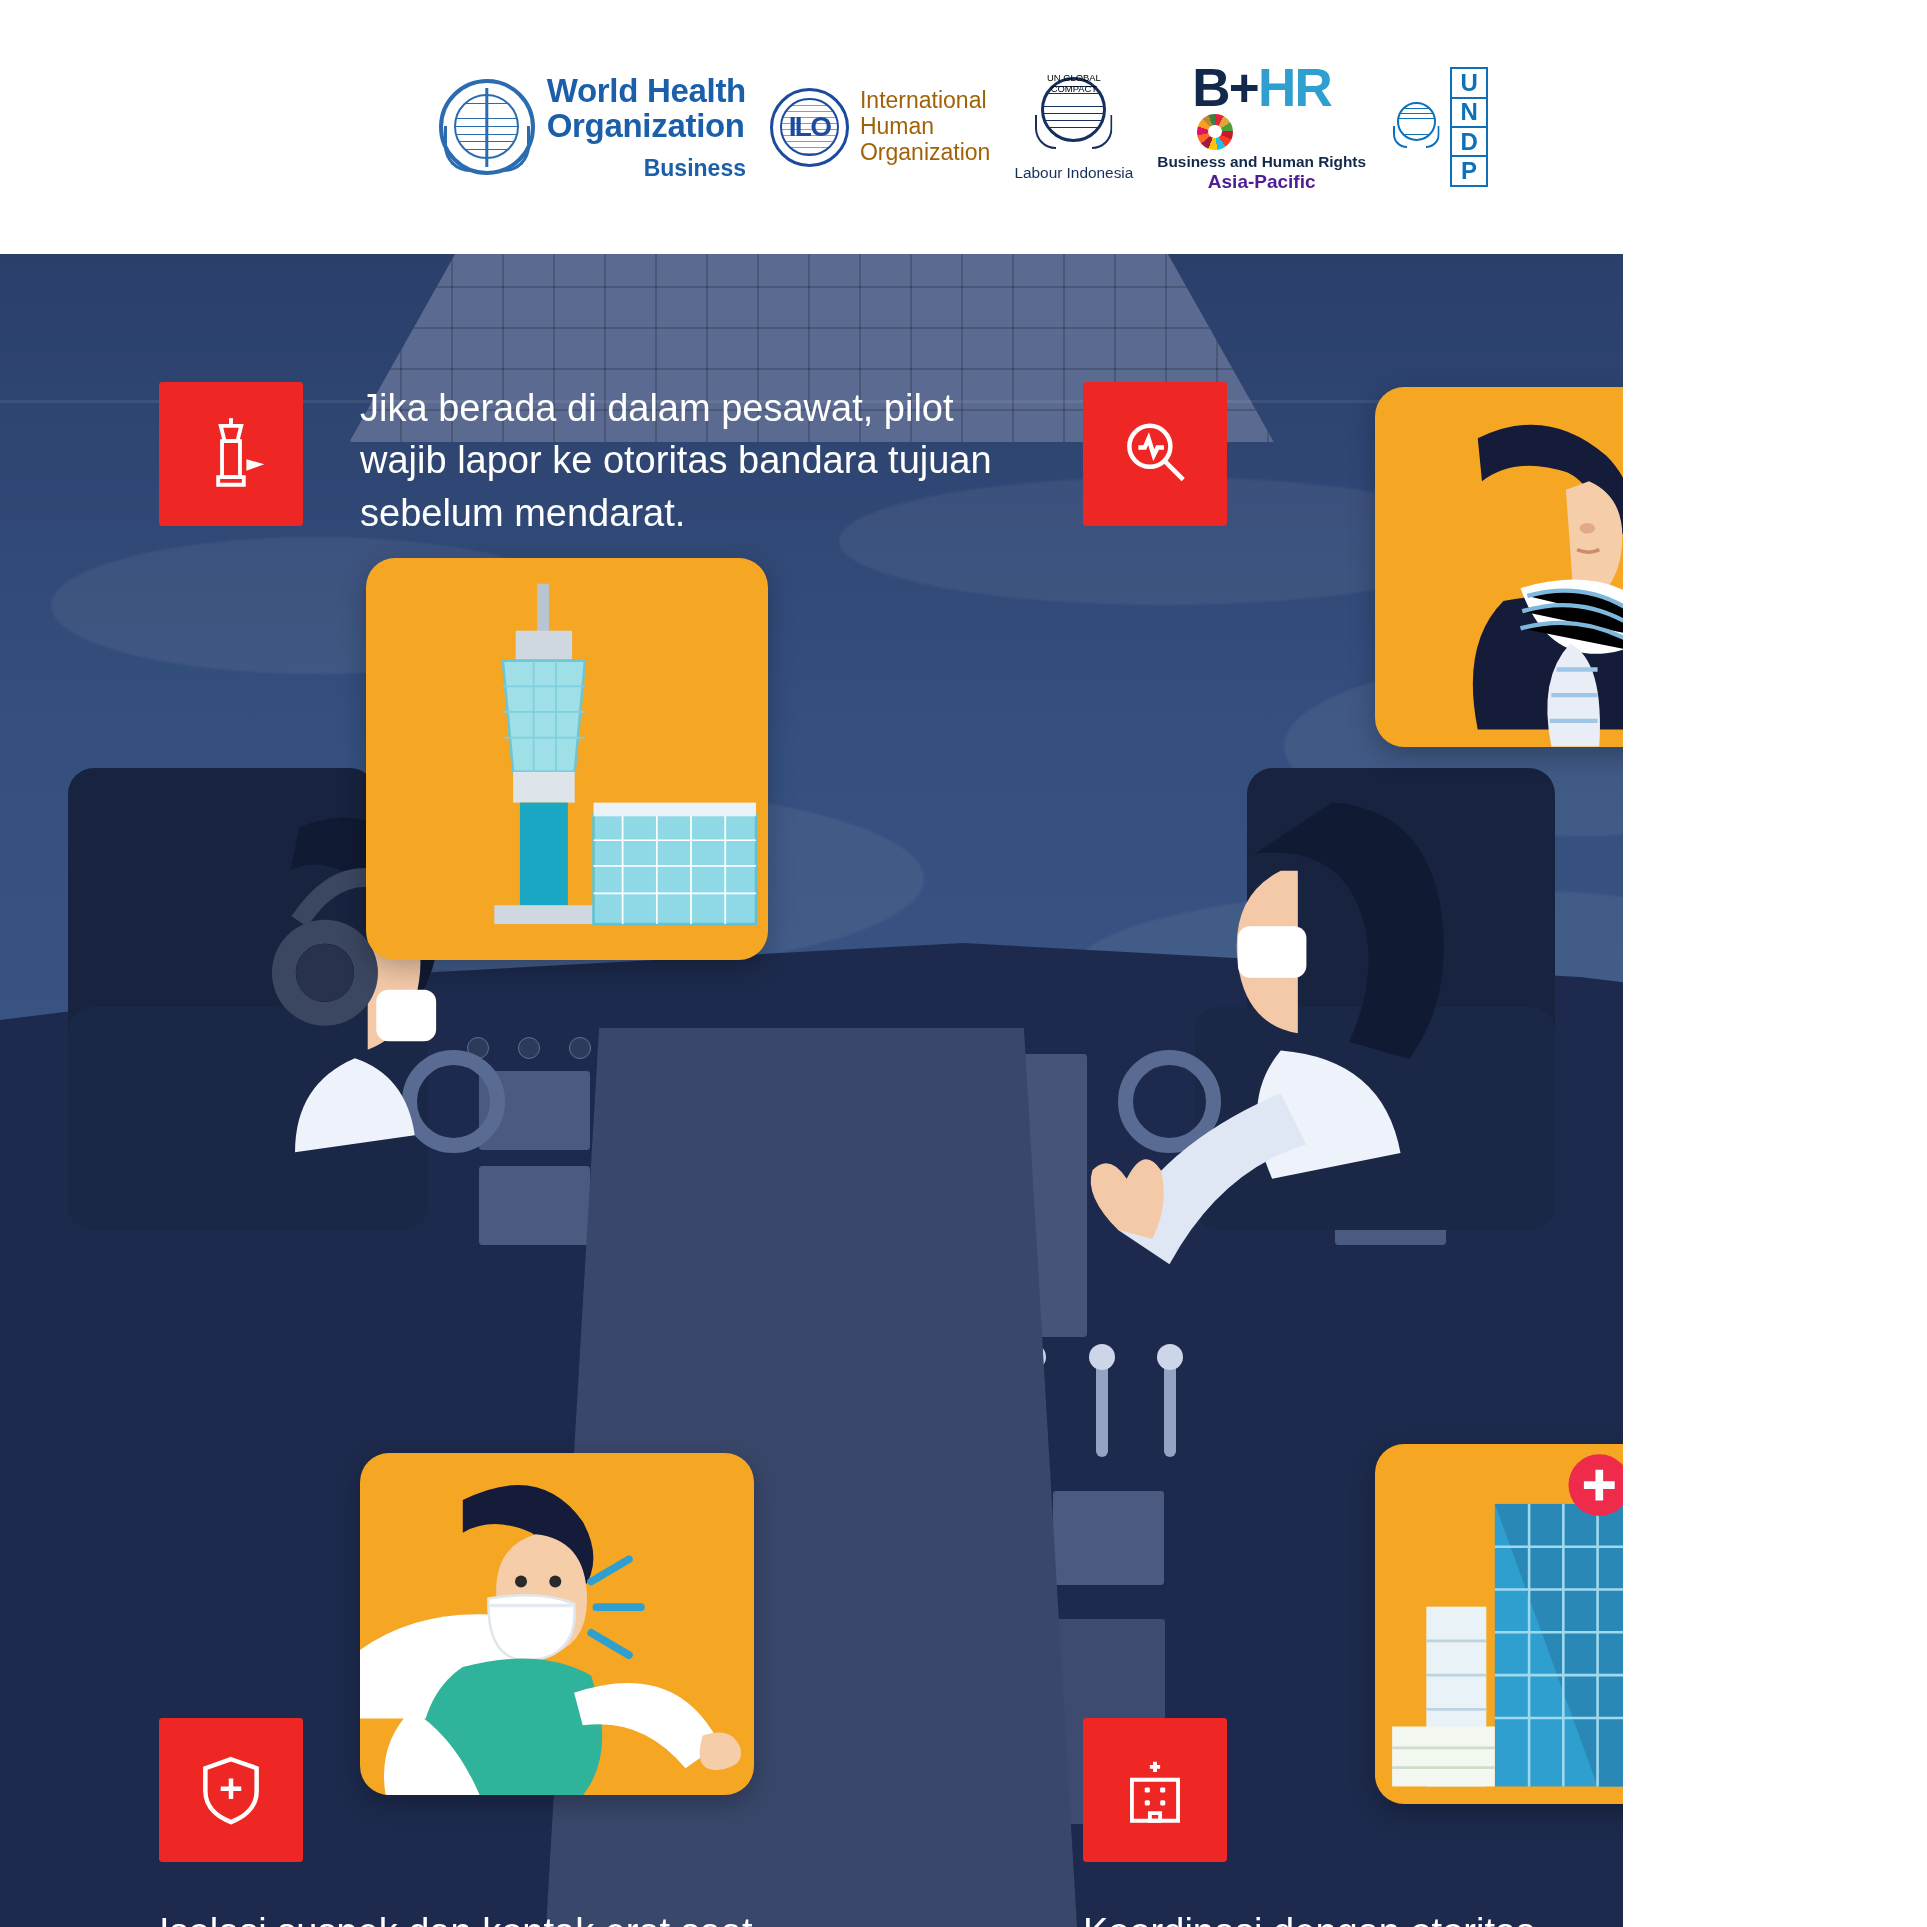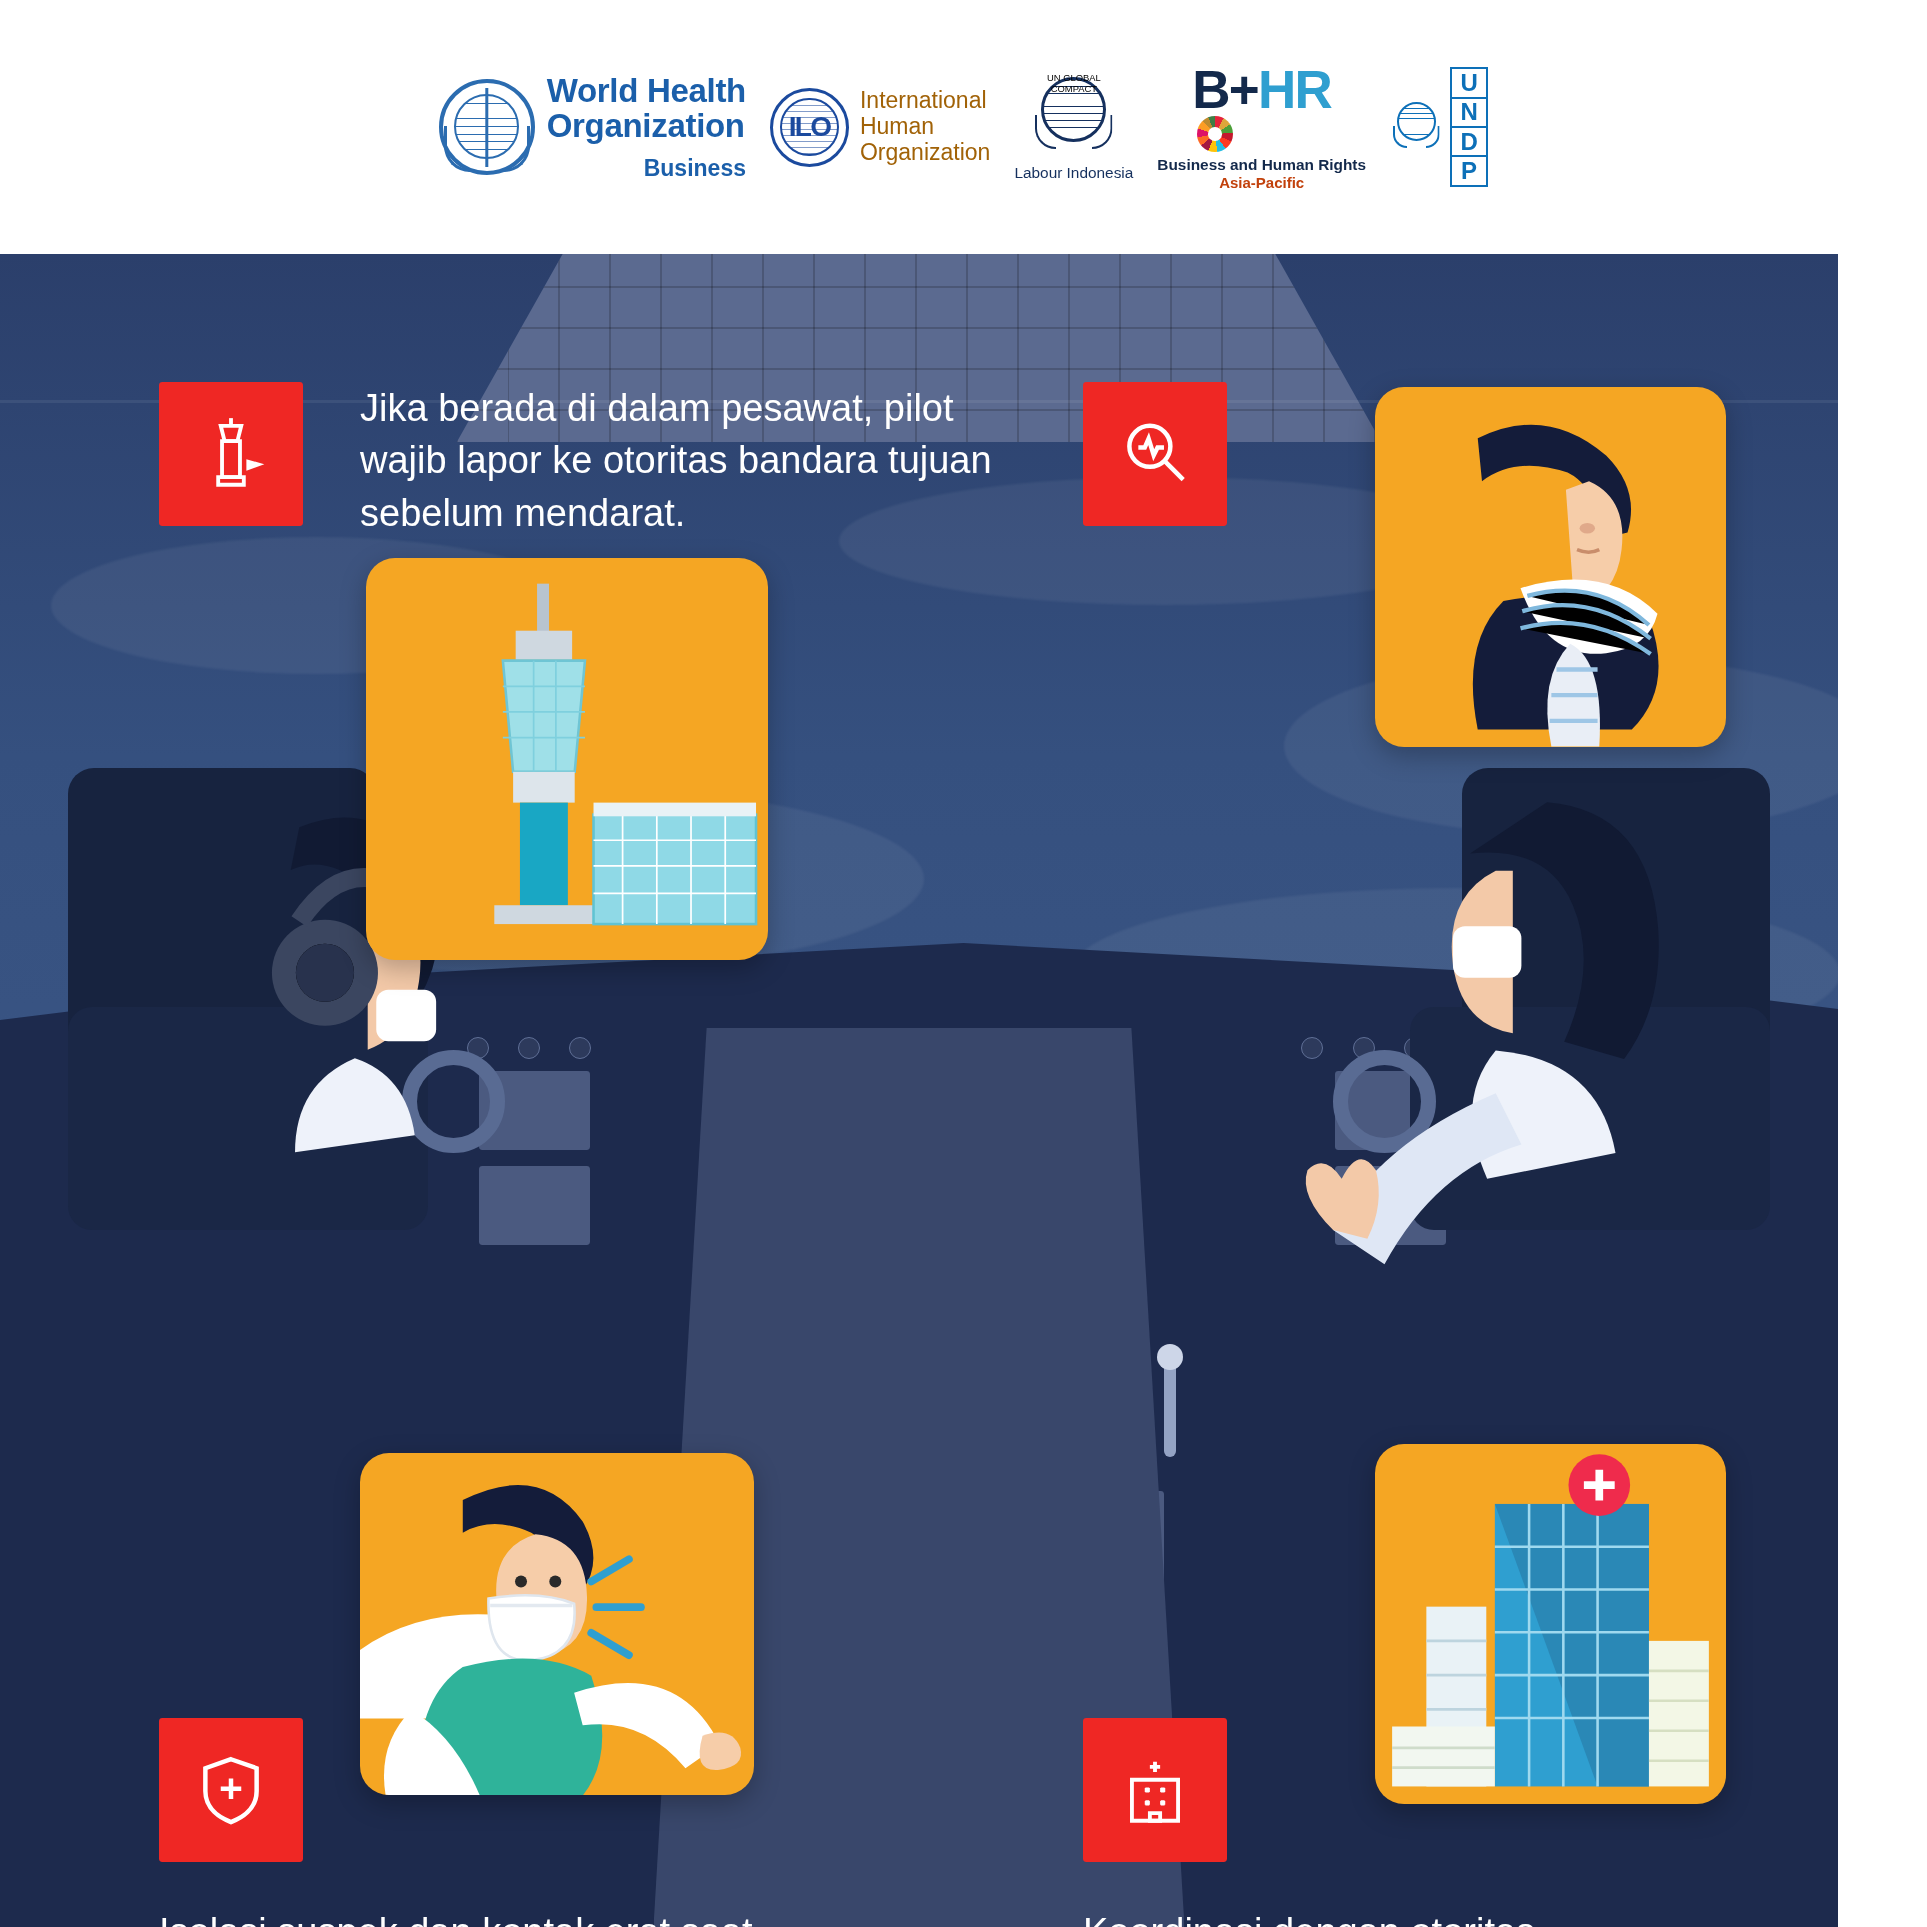--- a/index.html
+++ b/index.html
@@ -79,21 +79,21 @@
     border:2.6px solid #15305e; border-top:none; border-right:none; border-bottom-left-radius:20.5px;
   }
   .ngc-emblem .lw { left:8.6px; } .ngc-emblem .rw { right:8.6px; transform:scaleX(-1);}
   .ngc-caption { font-size:15.4px; color:#15305e; }
 
   
   .bhr { flex-direction:column; align-items:center; }
   .bhr-main { font-size:53px; font-weight:bold; line-height:1; letter-spacing:-1.7px; }
   .bhr-main .b { color:#13294b; } .bhr-main .plus { color:#13294b; } .bhr-main .hr { color:#2f9fd0; }
   .bhr-sub1 { font-size:15.4px; font-weight:bold; color:#13294b; margin-top:3.4px; }
-  .bhr-sub2 { font-size:15px; font-weight:bold; color:#c2410c; }
+  .bhr-sub2 { font-size:19px; font-weight:bold; color:#4c1d95; }
   .sdg-wheel {
     position:relative; width:36px; height:36px; border-radius:50%;
     background:conic-gradient(#e5243b 0 8%, #dda63a 8% 16%, #4c9f38 16% 24%,
       #c5192d 24% 32%, #ff3a21 32% 40%, #26bde2 40% 48%, #fcc30b 48% 56%,
       #a21942 56% 64%, #fd6925 64% 72%, #dd1367 72% 80%, #fd9d24 80% 88%,
       #bf8b2e 88% 94%, #3f7e44 94% 100%);
     display:inline-block; vertical-align:top; margin-left:5.1px;
   }
   .sdg-wheel::after { content:""; position:absolute; left:11px; top:11px; width:13.7px; height:13.7px; background:#fff; border-radius:50%;}
   .bhr-row { display:flex; align-items:flex-start;flex-direction:column; }
@@ -113,21 +113,21 @@
   .undp-letters { display:flex; flex-direction:column; border:2.6px solid #0d70b8; }
   .undp-letters span {
     font-size:24px; font-weight:bold; color:#0d70b8; line-height:1;
     padding:1.7px 8.6px; text-align:center; border-bottom:2.6px solid #0d70b8;
   }
   .undp-letters span:last-child { border-bottom:none; }
   .undp-wrap { display:flex; align-items:center; gap:6.8px; }
 
   
   .scene {
-    position:absolute; left:0; top:254px; width:1838px; height:1673px;
+    position:absolute; left:0; top:254px; width:1623px; height:1673px;
     background:linear-gradient(#2b3f6b 0%, #35507f 30%, #3a5584 55%, #2d3f69 100%);
     overflow:hidden;
   }
   .cloud { position:absolute; background:rgba(255,255,255,.06); border-radius:50%; filter:blur(0.9px); }
   
   .ceiling {
     position:absolute; left:50%; top:-8.6px; transform:translateX(-50%);
     width:925px; height:197px; background:#5b6a90;
     clip-path:polygon(12% 0, 88% 0, 100% 100%, 0 100%);
     background-image:

